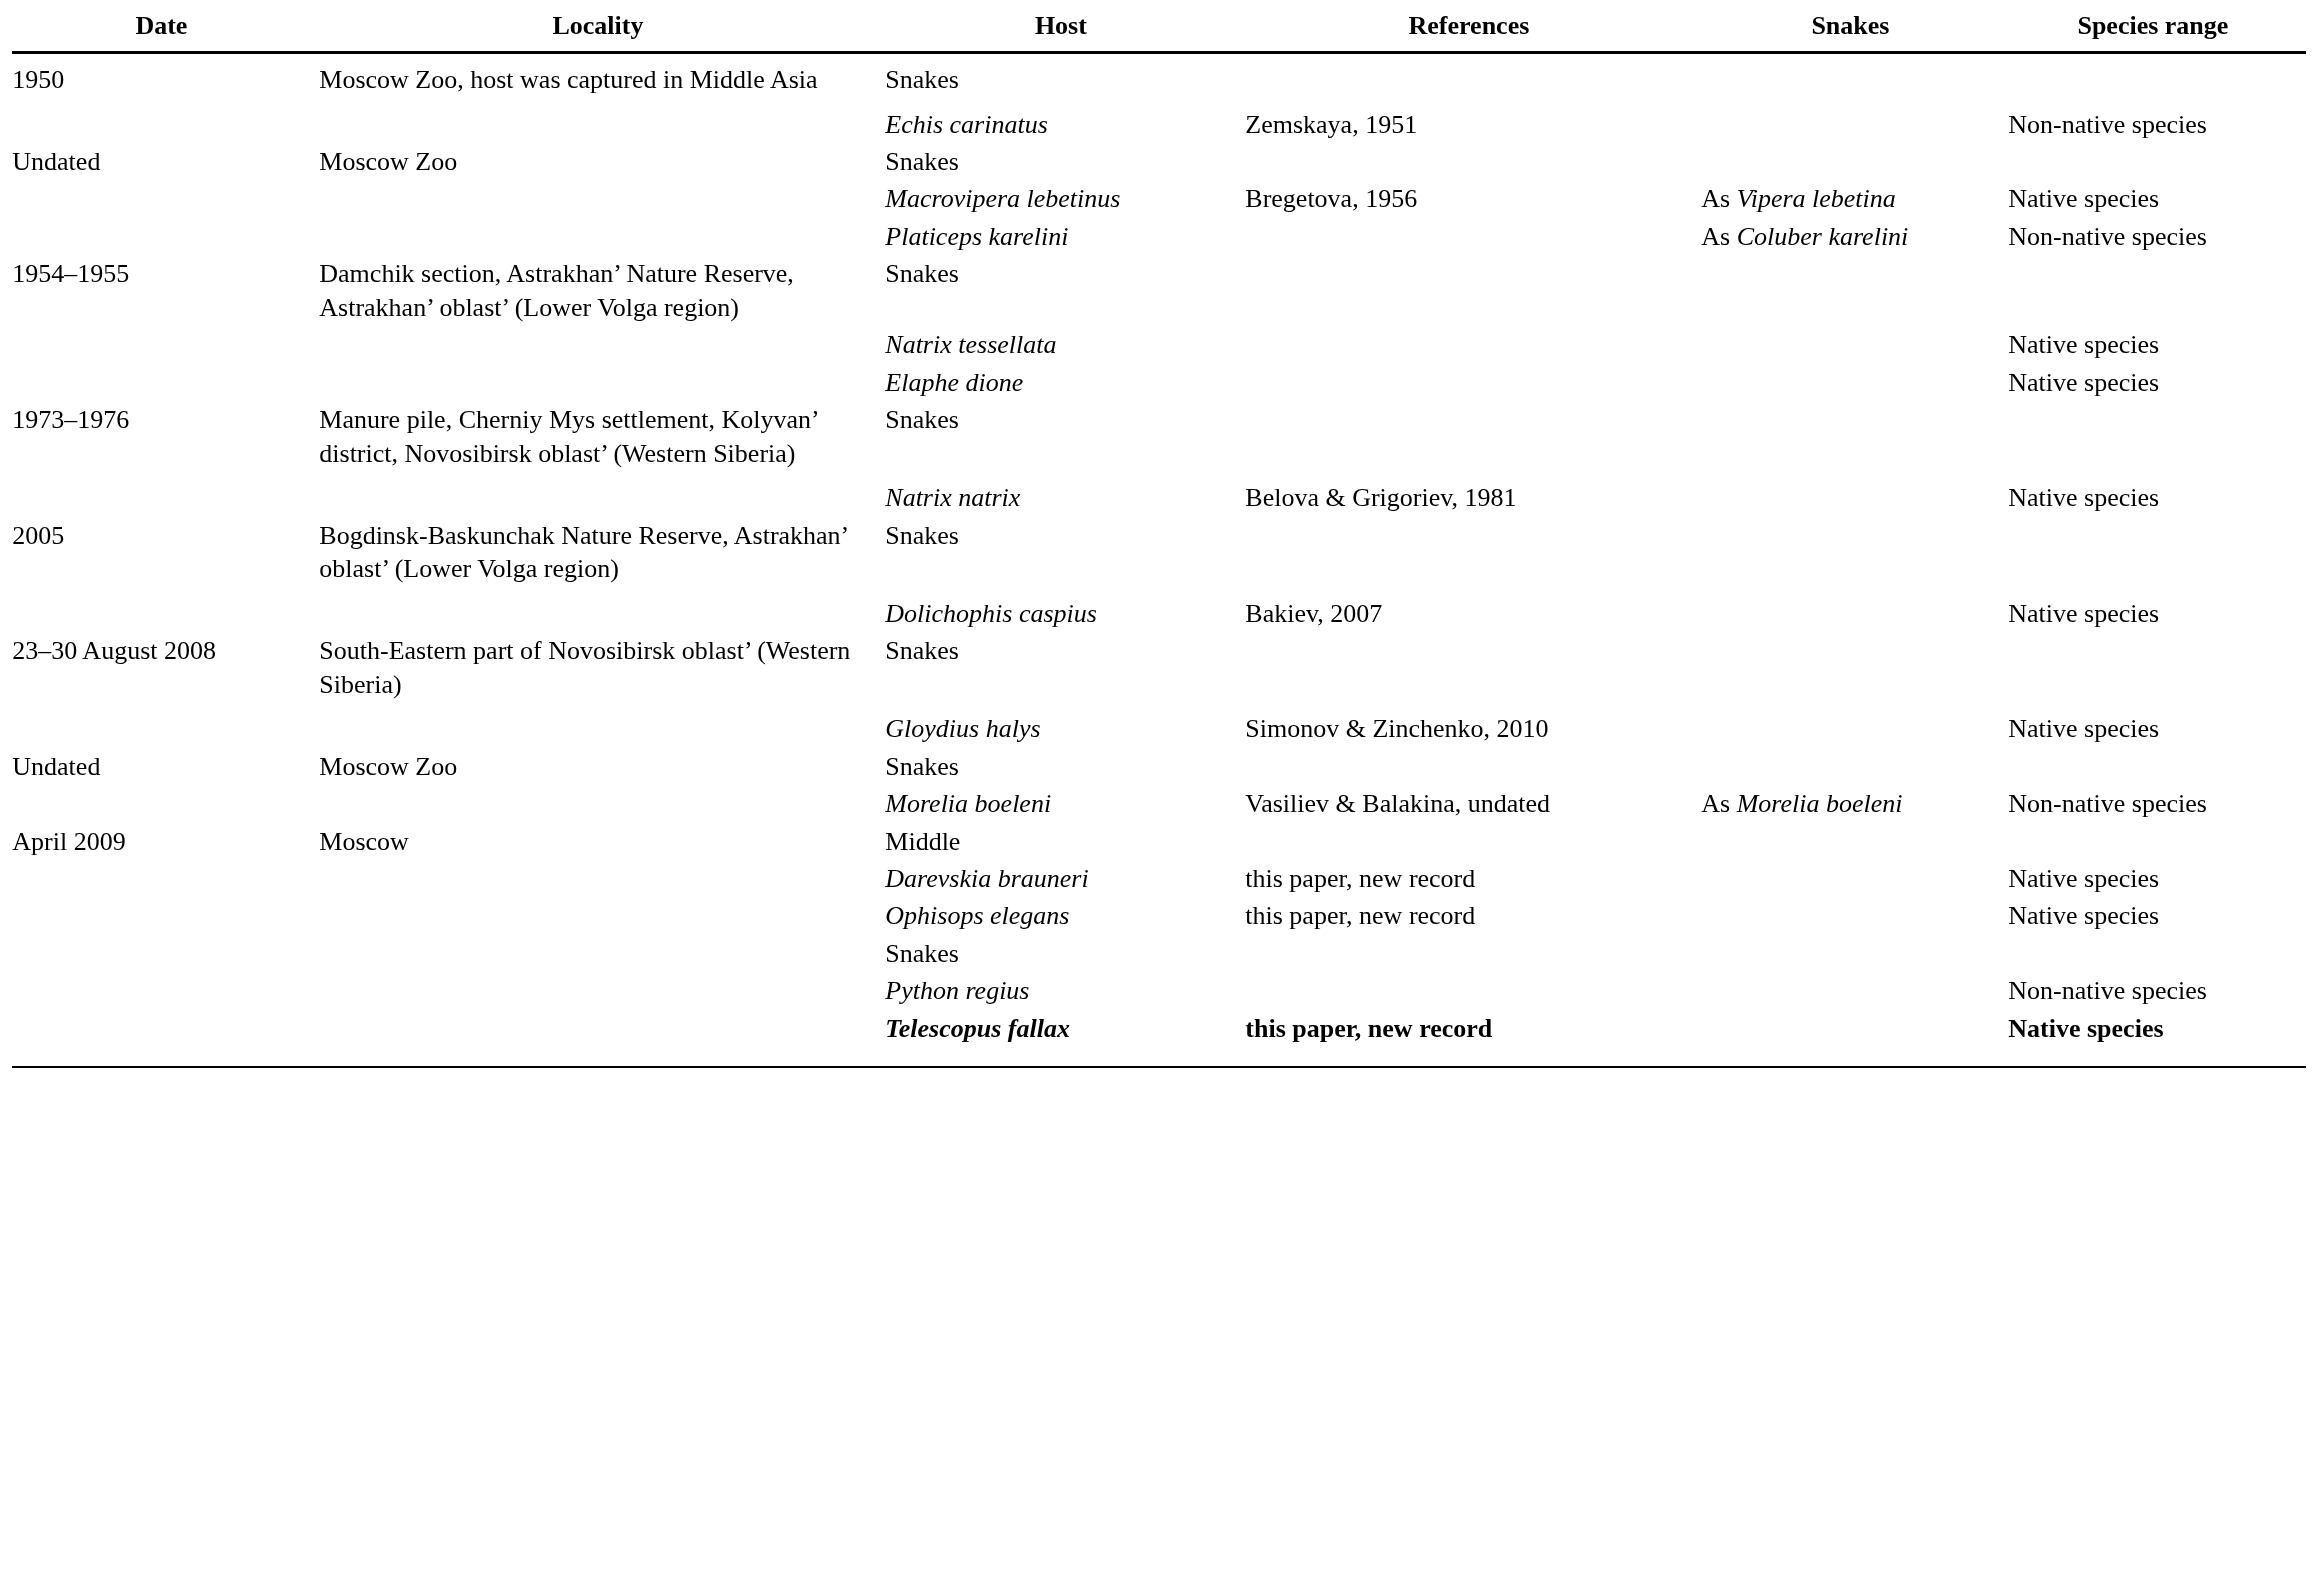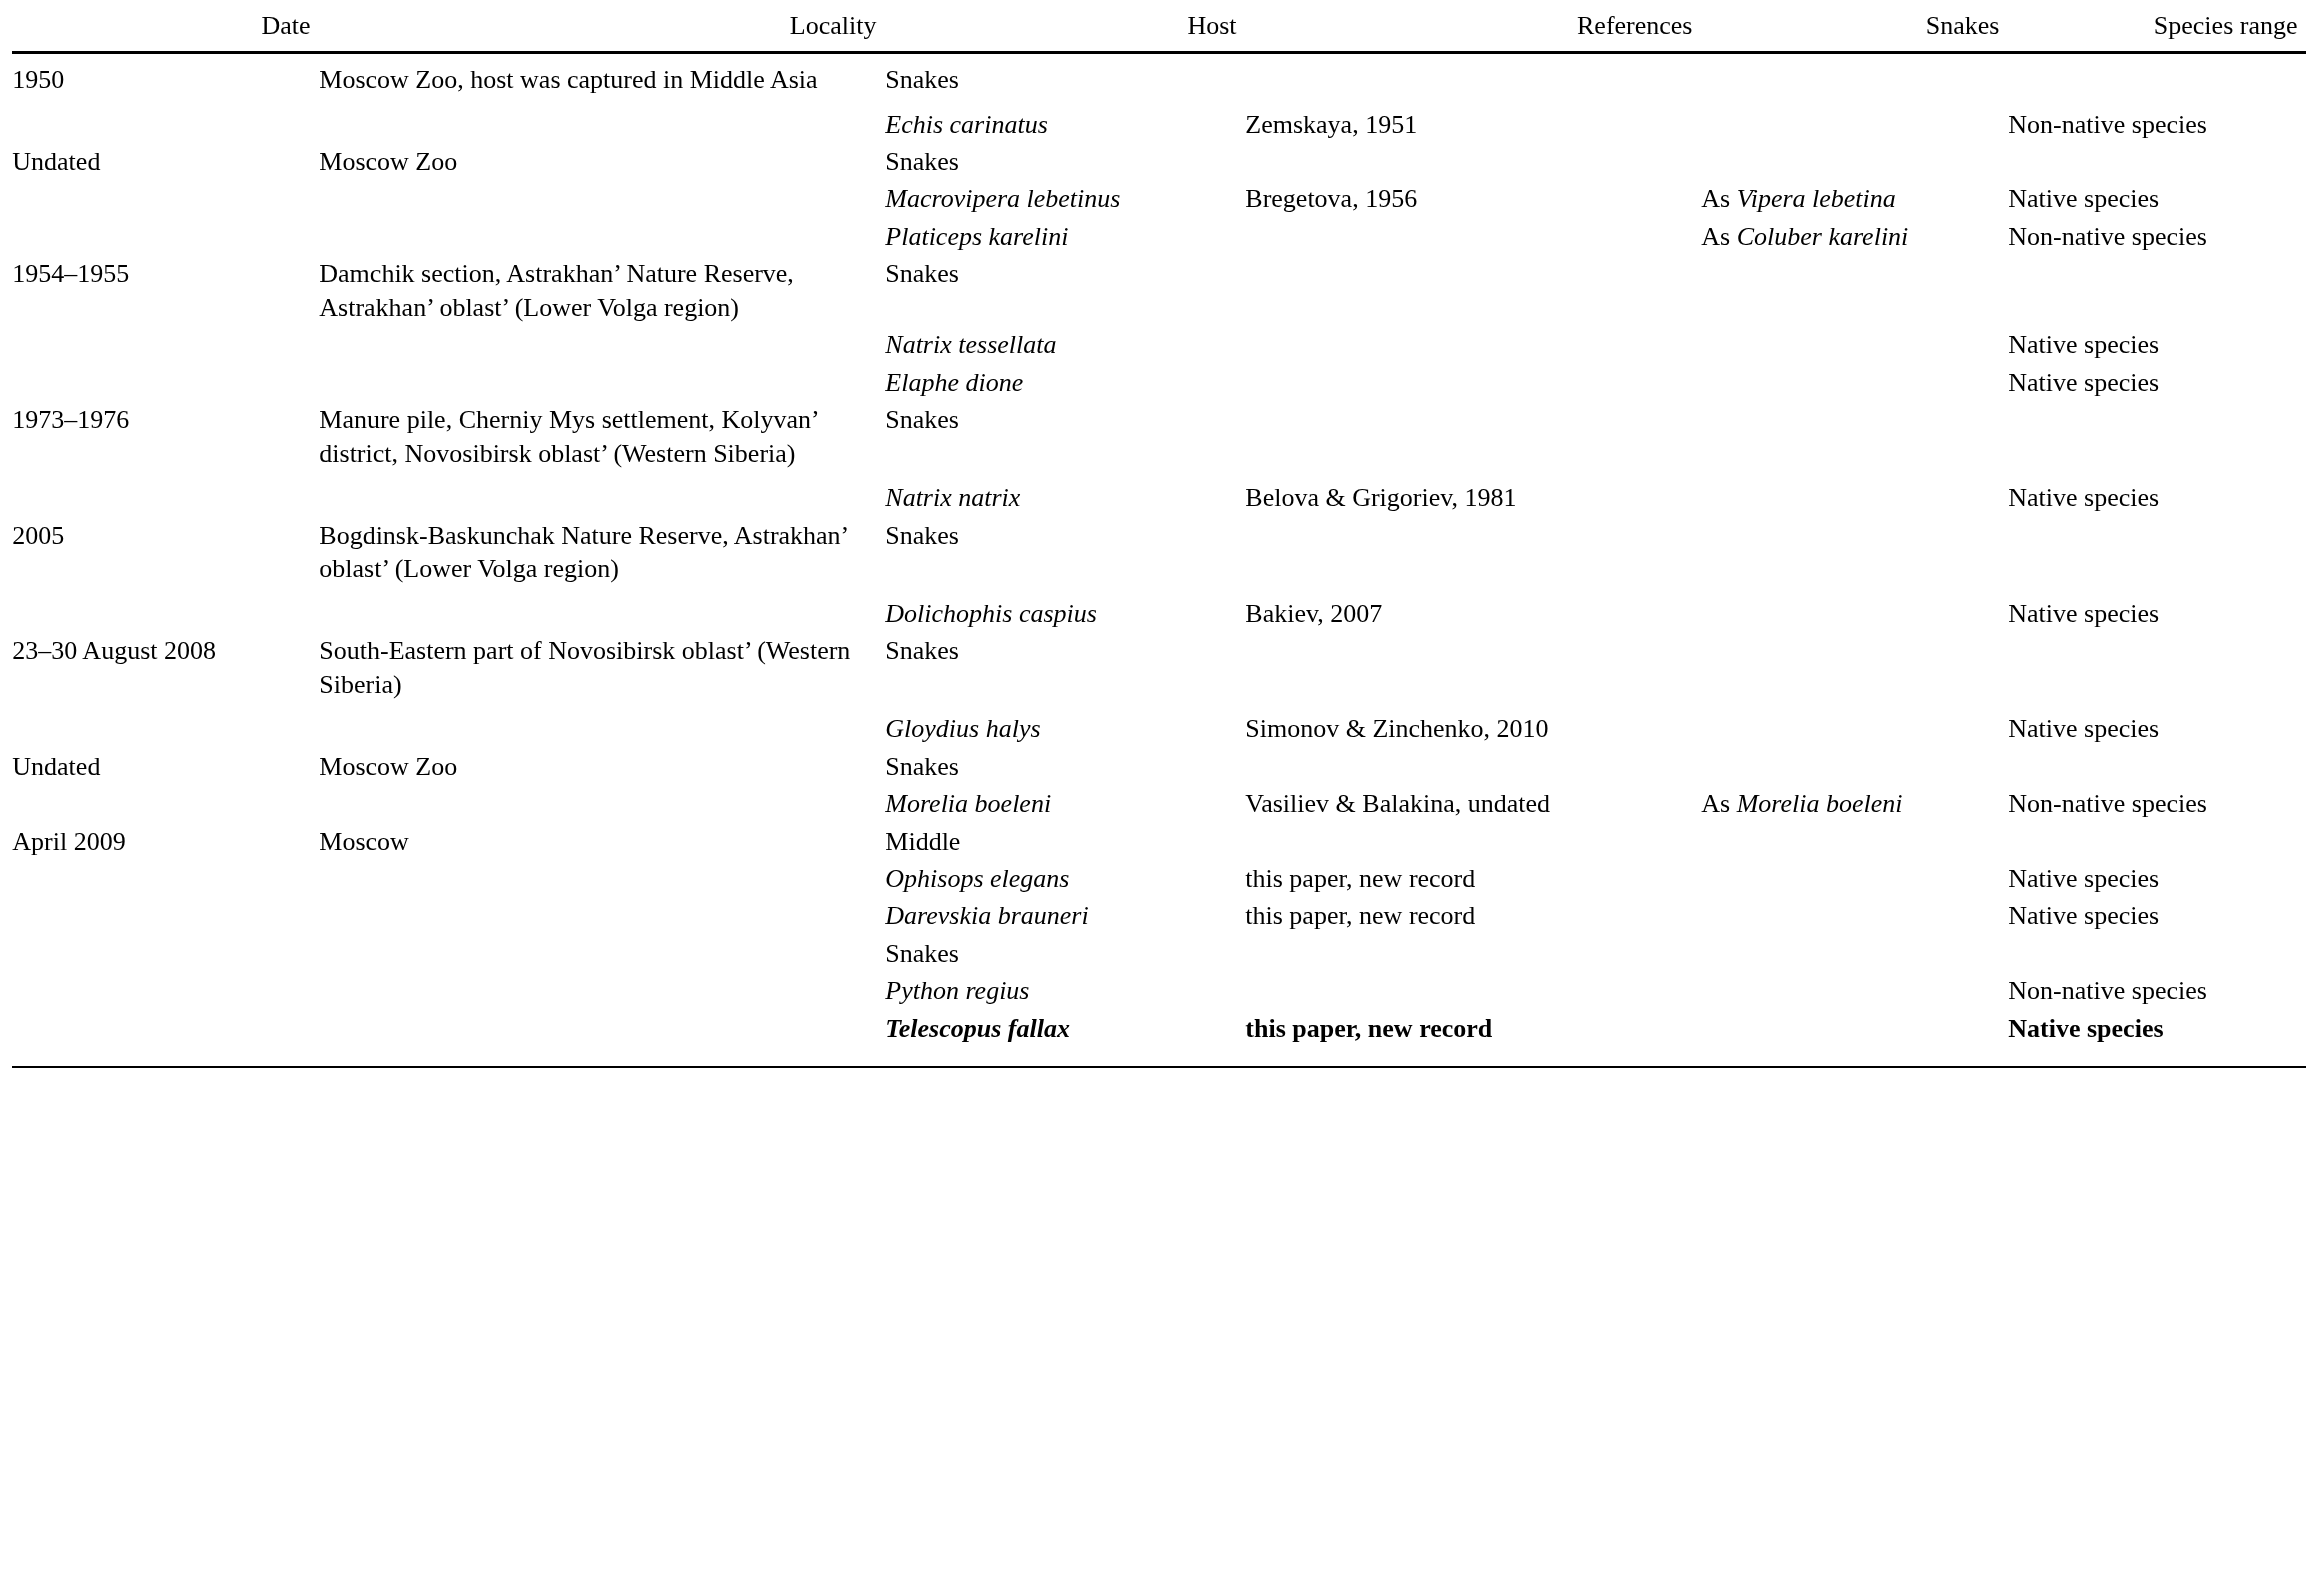--- a/index.html
+++ b/index.html
@@ -25,22 +25,22 @@
     line-height: 1.30;
   }
   table.data-table col.c-date     { width: 307px; }
   table.data-table col.c-locality { width: 566px; }
   table.data-table col.c-host     { width: 360px; }
   table.data-table col.c-refs     { width: 456px; }
   table.data-table col.c-notes    { width: 307px; }
   table.data-table col.c-range    { width: 298px; }
 
   thead th {
-    text-align: right;
-    font-weight: normal;
+    text-align: center;
+    font-weight: bold;
     vertical-align: top;
     padding: 1.8px 8.8px 8.8px 0;
     border-bottom: 3.5px solid #000;
     margin-left: 36px;
   }
   tbody td {
     vertical-align: top;
     padding: 1.8px 8.8px 1.8px 0;
     border: none;
   }
@@ -218,29 +218,29 @@
           <td><span>April 2009</span></td>
           <td><span>Moscow</span></td>
           <td><span class="bold">Middle</span></td>
           <td></td>
           <td></td>
           <td class="nowrap"></td>
         </tr>
         <tr>
           <td></td>
           <td></td>
+          <td><span class="ital">Darevskia brauneri</span></td>
+          <td><span>this paper, new record</span></td>
+          <td></td>
+          <td class="nowrap"><span>Native species</span></td>
+        </tr>
+        <tr>
+          <td></td>
+          <td></td>
           <td><span class="ital">Ophisops elegans</span></td>
-          <td><span>this paper, new record</span></td>
-          <td></td>
-          <td class="nowrap"><span>Native species</span></td>
-        </tr>
-        <tr>
-          <td></td>
-          <td></td>
-          <td><span class="ital">Darevskia brauneri</span></td>
           <td><span>this paper, new record</span></td>
           <td></td>
           <td class="nowrap"><span>Native species</span></td>
         </tr>
         <tr>
           <td></td>
           <td></td>
           <td><span class="bold">Snakes</span></td>
           <td></td>
           <td></td>

